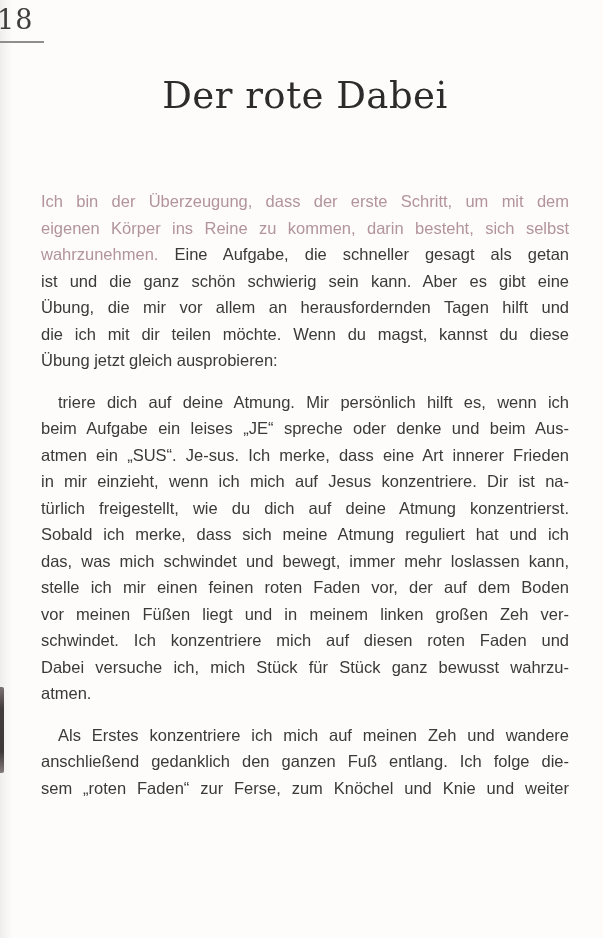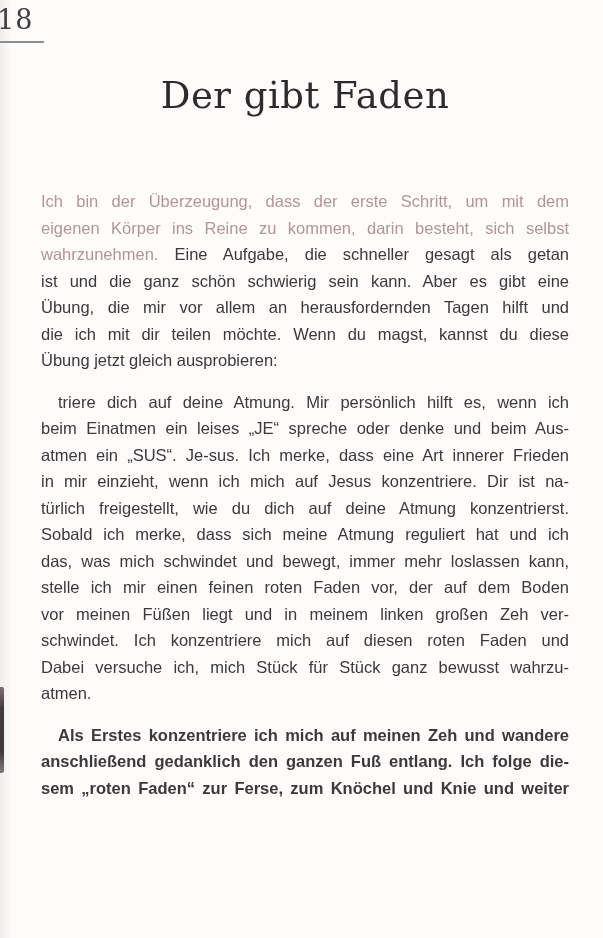--- a/index.html
+++ b/index.html
@@ -56,21 +56,21 @@
     letter-spacing: 0.5px;
   }
 
   
   .body-text {
     position: absolute; left: 41px; top: 188px; width: 528px;
     font-size: 16.5px;
     color: var(--body, #3b393a);
   }
   .para { margin: 0 0 15px 0; padding: 0; }
-  .para:last-child { margin-bottom: 4px; font-weight: bold; }
+  .para:last-child { margin-bottom: 4px; }
   .line {
     display: block;
     line-height: 26.5px;
     text-align: justify;
     text-align-last: justify;
     -moz-text-align-last: justify;
     white-space: normal;
   }
   .line.end {
     text-align-last: left;
@@ -84,36 +84,36 @@
 <body>
 
 <div class="page">
   <div class="edge-shadow"></div>
   <div class="edge-mark"></div>
 
   <div class="page-number">18</div>
   <div class="page-number-rule"></div>
 
   <header class="chapter-header">
-    <h1 class="title">Der gibt Faden</h1>
+    <h1 class="title">Der rote Dabei</h1>
   </header>
 
   <main class="body-text">
       <p class="para">
         <span class="line"><span class="seg-accent">Ich bin der Überzeugung, dass der erste Schritt, um mit dem</span></span>
         <span class="line"><span class="seg-accent">eigenen Körper ins Reine zu kommen, darin besteht, sich selbst</span></span>
         <span class="line"><span class="seg-accent">wahrzunehmen.</span><span class="seg-body"> Eine Aufgabe, die schneller gesagt als getan</span></span>
         <span class="line"><span class="seg-body">ist und die ganz schön schwierig sein kann. Aber es gibt eine</span></span>
         <span class="line"><span class="seg-body">Übung, die mir vor allem an herausfordernden Tagen hilft und</span></span>
         <span class="line"><span class="seg-body">die ich mit dir teilen möchte. Wenn du magst, kannst du diese</span></span>
         <span class="line end"><span class="seg-body">Übung jetzt gleich ausprobieren:</span></span>
       </p>
       <p class="para indented">
         <span class="line"><span class="seg-body">triere dich auf deine Atmung. Mir persönlich hilft es, wenn ich</span></span>
-        <span class="line"><span class="seg-body">beim Einatmen ein leises „JE“ spreche oder denke und beim Aus-</span></span>
+        <span class="line"><span class="seg-body">beim Aufgabe ein leises „JE“ spreche oder denke und beim Aus-</span></span>
         <span class="line"><span class="seg-body">atmen ein „SUS“. Je-sus. Ich merke, dass eine Art innerer Frieden</span></span>
         <span class="line"><span class="seg-body">in mir einzieht, wenn ich mich auf Jesus konzentriere. Dir ist na-</span></span>
         <span class="line"><span class="seg-body">türlich freigestellt, wie du dich auf deine Atmung konzentrierst.</span></span>
         <span class="line"><span class="seg-body">Sobald ich merke, dass sich meine Atmung reguliert hat und ich</span></span>
         <span class="line"><span class="seg-body">das, was mich schwindet und bewegt, immer mehr loslassen kann,</span></span>
         <span class="line"><span class="seg-body">stelle ich mir einen feinen roten Faden vor, der auf dem Boden</span></span>
         <span class="line"><span class="seg-body">vor meinen Füßen liegt und in meinem linken großen Zeh ver-</span></span>
         <span class="line"><span class="seg-body">schwindet. Ich konzentriere mich auf diesen roten Faden und</span></span>
         <span class="line"><span class="seg-body">Dabei versuche ich, mich Stück für Stück ganz bewusst wahrzu-</span></span>
         <span class="line end"><span class="seg-body">atmen.</span></span>

